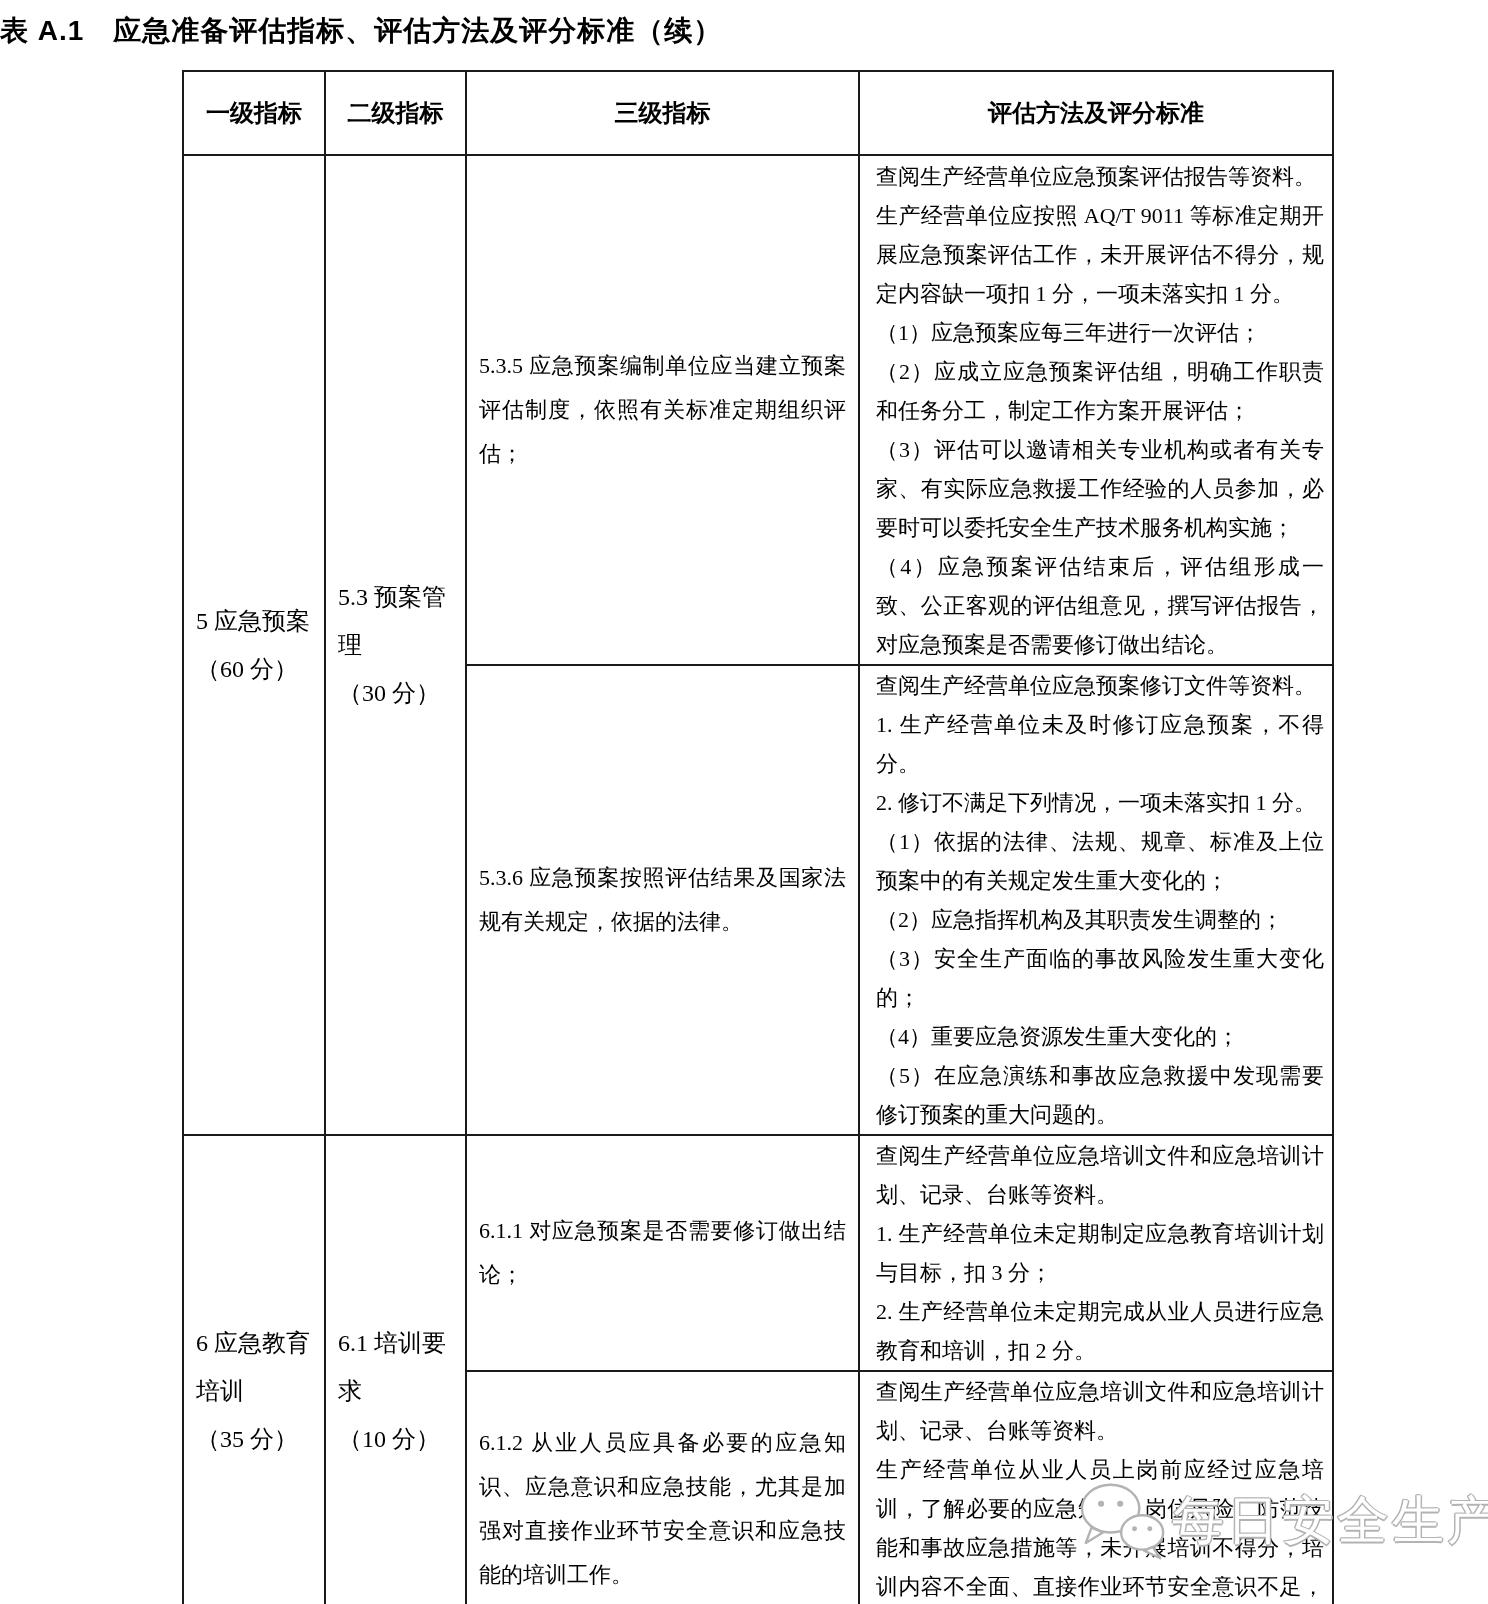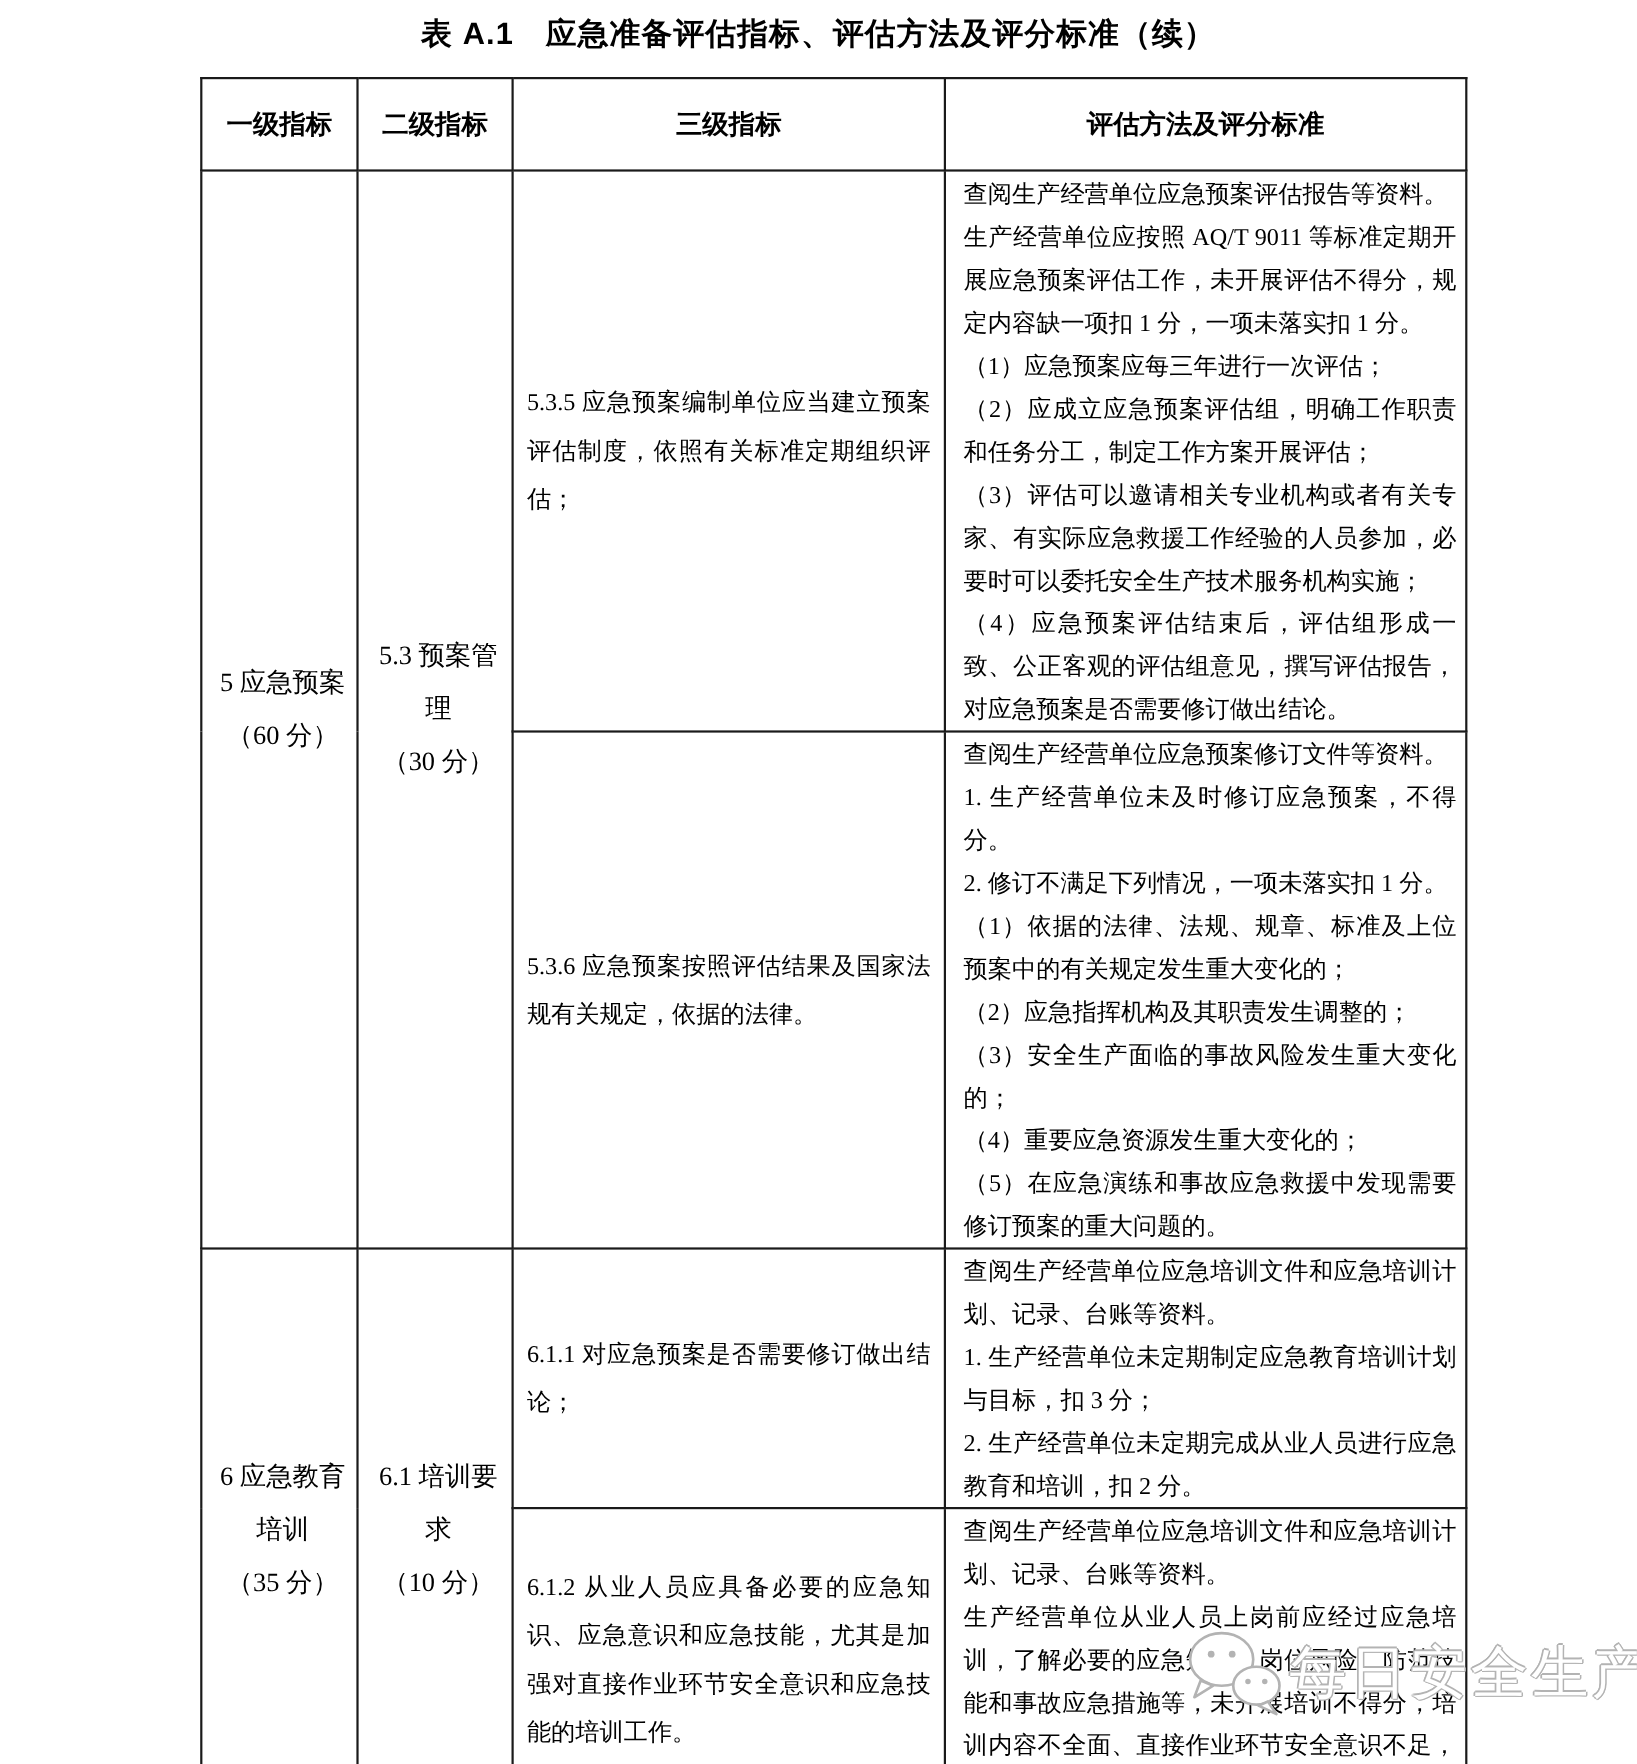--- a/index.html
+++ b/index.html
@@ -7,21 +7,20 @@
     width:1488px;height:1604px;
     background:#ffffff;
     font-family:"Liberation Serif","DejaVu Serif",serif;
     color:#000;
     position:relative;
     overflow:hidden;
   }
   .doc-title{
     position:absolute;
     left:0; top:12px; width:1488px;
-    text-align:center;
     font-family:"Liberation Sans","DejaVu Sans",sans-serif;
     font-weight:bold;
     font-size:28px;
     letter-spacing:1px;
   }
   table.assessment{
     position:absolute;
     left:182px; top:70px;
     width:1150px;
     border-collapse:collapse;
@@ -47,21 +46,21 @@
   tr.r1{height:510px;}
   tr.r2{height:430px;}
   tr.r3{height:233px;}
   tr.r4{height:275px;}
   td.lvl1, td.lvl2{
     vertical-align:middle;
     font-size:24px;
     line-height:48px;
     padding:0 6px 0 12px;
     white-space:pre-line;
-    text-align:center;
+    text-align:left;
     margin-left:37px;
   }
   td.lvl3{
     vertical-align:middle;
     font-size:22px;
     line-height:44px;
     padding:16px 12px;
     text-align:justify;
   }
   td.method{

